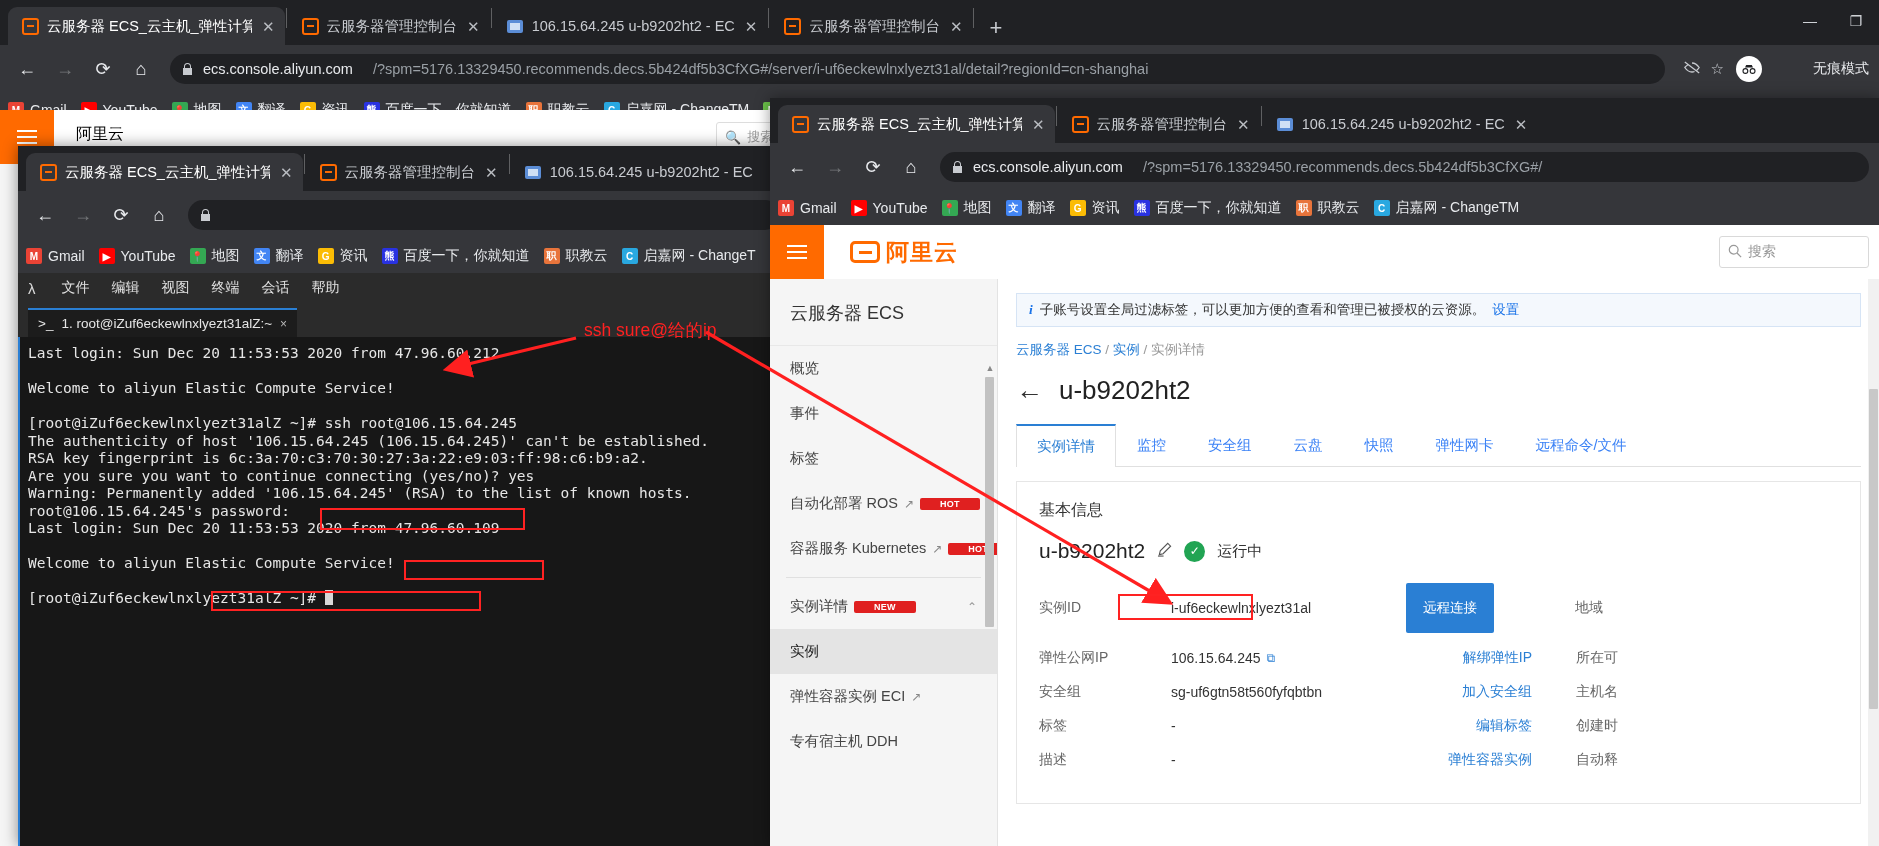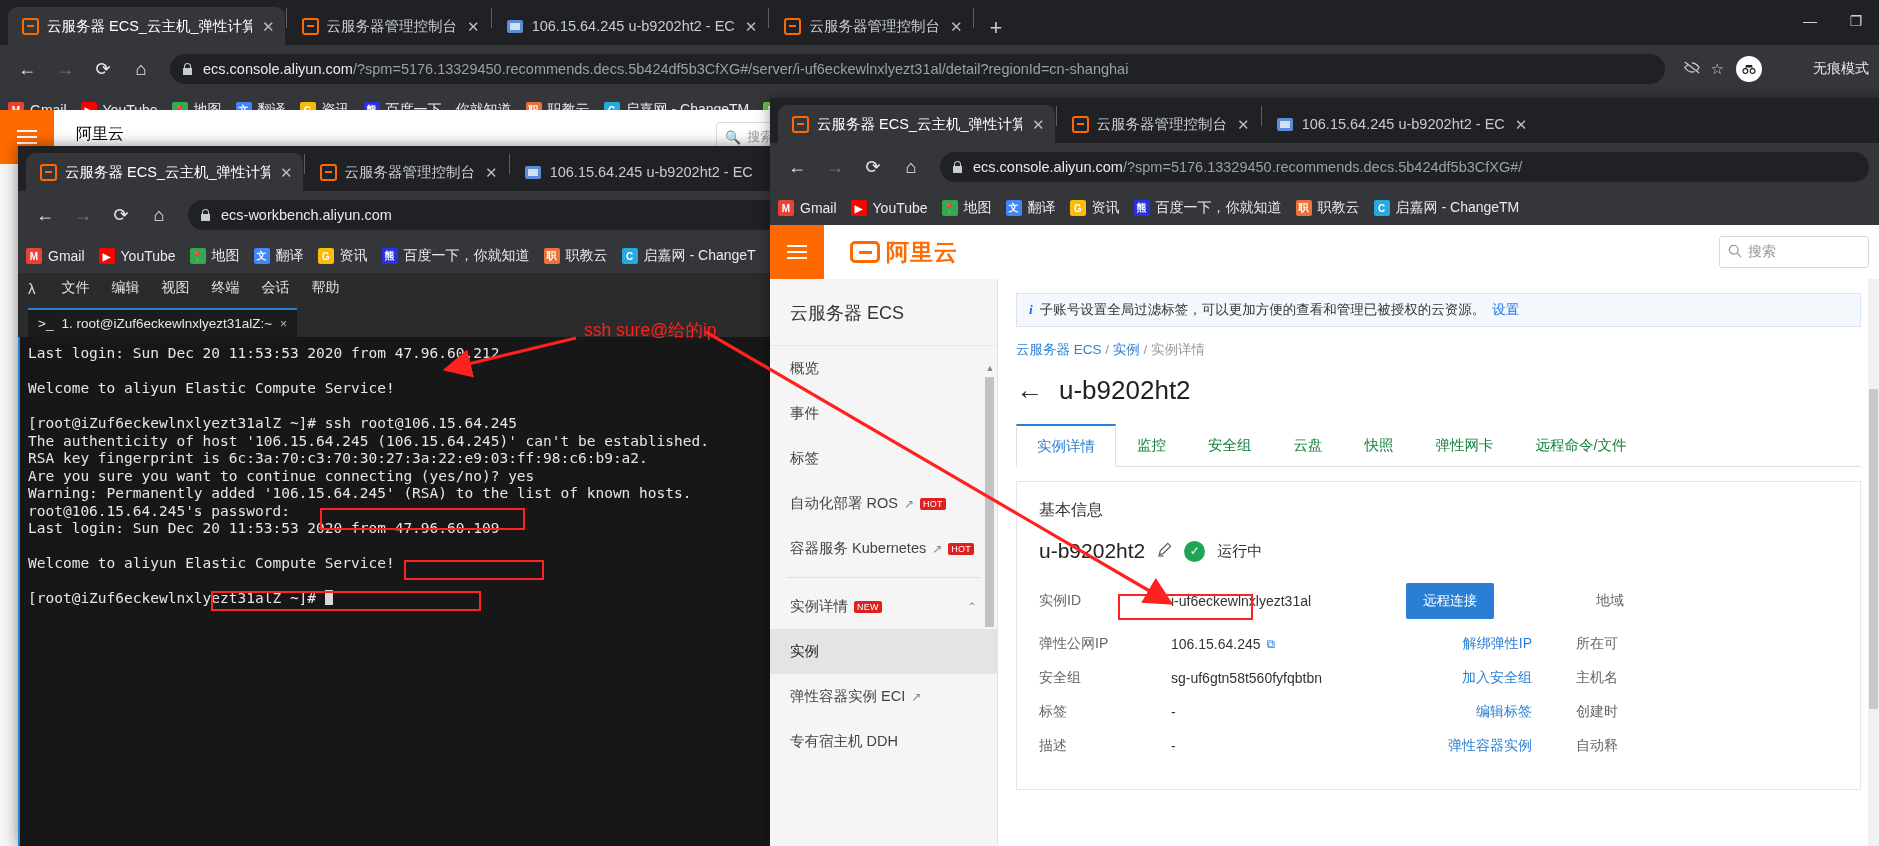--- a/index.html
+++ b/index.html
@@ -78,21 +78,21 @@
   .omnibox {
     flex: 1 1 auto; height: 30px; background: #202124;
     border-radius: 15px; display:flex; align-items:center;
     padding: 0 12px; margin-left: 8px; min-width: 0;
   }
   .omnibox .lock { margin-right:10px; color:#c8cbd0; font-size:12px; display:flex; }
   .omnibox .url {
     color: #e8eaed; font-size: 14.5px; white-space: nowrap;
     overflow:hidden; flex:1 1 auto; min-width:0;
   }
-  .omnibox .url .dim { color: #9aa0a6; }
+  .omnibox .url .dim { color: #9aa0a6; padding-left: 20px; }
   .omni-icons { display:flex; align-items:center; margin-left:8px; flex:0 0 auto;}
   .omni-icons > div { color:#c8cbd0; font-size:15px; margin-left:10px; }
   .incognito-pill {
     display:flex;align-items:center; margin-left:12px; flex:0 0 auto;
     color:#e8eaed; font-size:14px;gap:44px;
   }
   .incognito-pill .ic {
     width:26px;height:26px;border-radius:50%;background:#fff;
     display:flex;align-items:center;justify-content:center;margin-right:7px;
     font-size:14px; color:#202124;
@@ -168,21 +168,21 @@
   .ali-side { width:228px; flex:0 0 228px; background:#f5f5f5; position:relative;
               border-right:1px solid #e3e3e3; overflow:hidden;}
   .side-title { font-size:18px; color:#333; padding:22px 20px 20px 20px; border-bottom:1px solid #e8e8e8;}
   .side-item {
     padding:13px 20px; font-size:14.5px; color:#444;
     display:flex; align-items:center; gap:6px; white-space:nowrap;
   }
   .side-item.sel { background:#e4e4e4; color:#222; }
   .side-sep { height:1px; background:#e0e0e0; margin:6px 16px; }
   .badge { font-size:9px; color:#fff; background:#e02020; border-radius:2px;
-           padding:1px 3px; font-weight:normal; letter-spacing:.3px;}
+           padding:1px 20px; font-weight:bold; letter-spacing:.3px;}
   .ext-ico { font-size:12px; color:#888; }
   .chev { margin-left:auto; color:#999; font-size:12px; }
   .side-scroll { position:absolute; right:2px; top:84px; width:10px; bottom:0; }
   .side-scroll .up { color:#888; font-size:9px; text-align:center;}
   .side-scroll .bar { width:9px; background:#c2c2c2; height:250px; margin-top:4px; border-radius:1px;}
 
   
   .ali-main { flex:1 1 auto; padding:0 0 0 0; overflow:hidden; position:relative; background:#fff;}
   .notice {
     background:#f4f8fd; border:1px solid #d6e4f5; margin:14px 18px 0 18px;
@@ -191,42 +191,42 @@
   }
   .notice .i { color:#1a73e8; font-style:italic; font-weight:bold; font-family:"Liberation Serif",serif;}
   .notice a { color:#1a73e8; text-decoration:none; }
   .crumb { margin:14px 18px 0 18px; font-size:13.5px; color:#999; }
   .crumb a { color:#2a7fd4; text-decoration:none; }
   .pagehead { display:flex; align-items:center; gap:16px; margin:16px 18px 0 18px; }
   .pagehead .back { font-size:27px; color:#333; }
   .pagehead .name { font-size:26px; color:#222; }
   .tabs { display:flex; margin:18px 18px 0 18px; border-bottom:1px solid #e0e0e0; }
   .tabs .t {
-    padding:11px 20px; font-size:14.5px; color:#15803d;
+    padding:11px 20px; font-size:14.5px; color:#3b82f6;
     border:1px solid transparent; border-bottom:none; white-space:nowrap;
   }
   .tabs .t.active { color:#2a7fd4; border-color:#e0e0e0; border-top:2px solid #2a7fd4;
                     background:#fff; margin-bottom:-1px; }
   .card { margin:14px 18px 0 18px; border:1px solid #e6e6e6; padding:18px 22px; }
   .card h3 { font-size:16px; font-weight:normal; color:#333; margin-bottom:18px; }
   .inst-title { display:flex; align-items:center; gap:12px; margin-bottom:20px;}
   .inst-title .nm { font-size:21px; color:#222; }
   .inst-title .pen { color:#555; font-size:15px; }
   .inst-title .ok {
     width:21px;height:21px;border-radius:50%;background:#21a453;color:#fff;
     display:flex;align-items:center;justify-content:center;font-size:12px;
   }
   .inst-title .st { font-size:15px; color:#333; }
   .kv { display:flex; align-items:center; margin-bottom:16px; font-size:14px;gap:20px; }
   .kv .k { width:112px; flex:0 0 112px; color:#666; }
   .kv .v { width:215px; flex:0 0 215px; color:#333; display:flex; align-items:center; gap:6px;}
   .kv .a { width:150px; flex:0 0 150px; color:#2a7fd4; text-align:right; padding-right:24px;}
   .kv .a.btn {
-    background:#2a7fd4; color:#fff; text-align:center; padding:9px 0;
-    width:88px; flex:0 0 88px; border-radius:2px; margin-right:82px; font-size:13.5px;
+    background:#2a7fd4; color:#fff; text-align:center; padding:16px 0;
+    width:88px; flex:0 0 88px; border-radius:2px; margin-right:61px; font-size:13.5px;
   }
   .kv .k2 { color:#666; }
   .copy-ico { color:#2a7fd4; font-size:12px; }
   .right-scroll { position:absolute; right:0; top:0; bottom:0; width:11px; background:#f1f1f1;}
   .right-scroll .bar{position:absolute;top:110px;width:9px;left:1px;height:320px;background:#c8c8c8;border-radius:1px;}
 
   
   #bg-win { left:0; top:0; width:1879px; height:846px; }
   #bg-content { position:absolute; left:0; top:110px; right:0; bottom:0; background:#fff; }
   .bg-orange { position:absolute; left:0; top:0; width:54px; height:54px; background:#ff6a00;
@@ -438,21 +438,20 @@
       <div class="nav-btn">←</div>
       <div class="nav-btn dis">→</div>
       <div class="nav-btn">⟳</div>
       <div class="nav-btn">⌂</div>
       <div class="omnibox">
         <span class="lock">
           <svg width="11" height="13" viewBox="0 0 11 13">
               <path d="M2 5V3.5a3.5 3.5 0 017 0V5h1v7H1V5h1zm1 0h5V3.5a2.5 2.5 0 00-5 0V5z" fill="#c8cbd0"></path>
             </svg>
         </span>
-        <span class="url">ecs-workbench.aliyun.com</span>
       </div>
     </div>
 
     <div class="bookmarks" id="term-bookmarks">
         <div class="bm">
           <span class="bmi" style="background: rgb(234, 67, 53);">M</span>
           <span class="bmt">Gmail</span>
         </div>
         <div class="bm">
           <span class="bmi" style="background: rgb(255, 0, 0);">▶</span>

